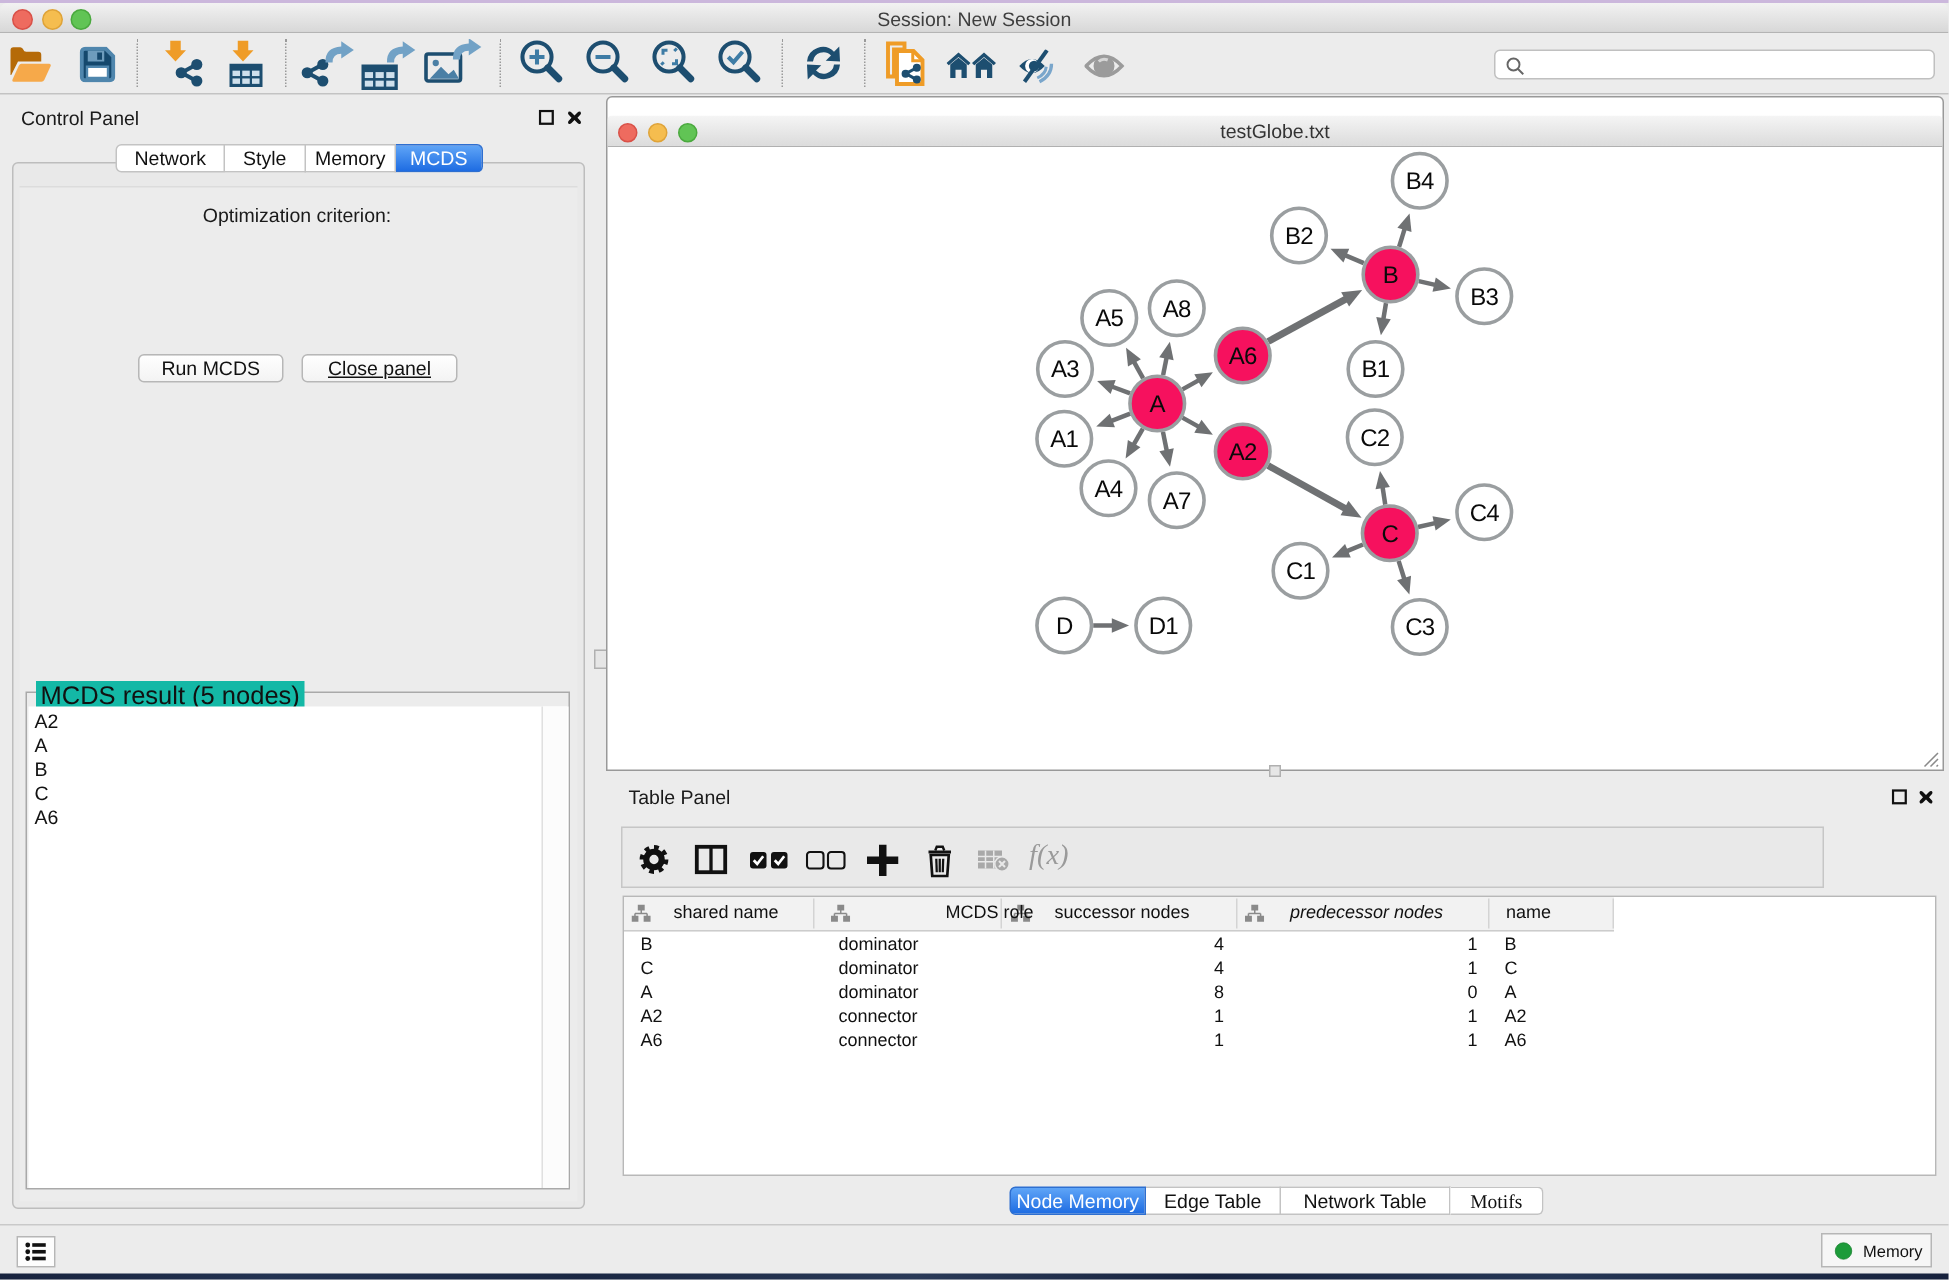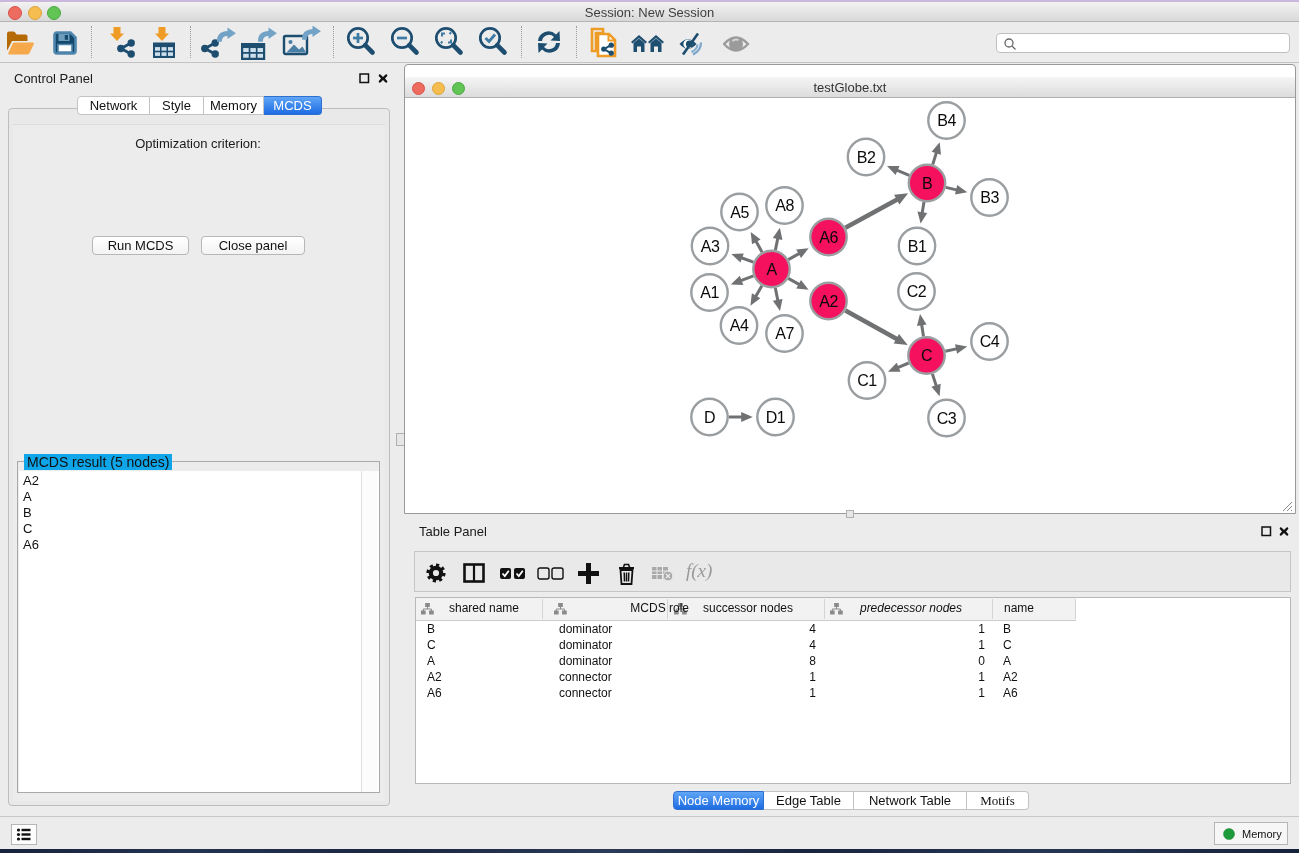--- a/index.html
+++ b/index.html
@@ -32,38 +32,38 @@
   #opt-label{left:0;top:136px;width:396px;text-align:center;font-size:13px;color:#1a1a1a;}
   #combo{left:43px;top:158px;width:311px;height:20px;background:#fff;border:1px solid #b0b0b0;
      border-radius:4px;box-sizing:border-box;}
   #combo-text{left:13px;top:2px;font-size:13px;color:#111;}
   #combo-btn{right:-1px;top:-1px;width:17px;height:20px;border-radius:0 4px 4px 0;
      background:linear-gradient(#6db0f8,#2069e0);}
   .btn{background:linear-gradient(#ffffff,#f3f3f3);border:1px solid #b7b7b7;border-radius:4px;
        font-size:13px;color:#111;display:flex;align-items:center;justify-content:center;
        box-sizing:border-box;margin-top:45px;}
   #btn-run{left:92px;top:191px;width:97px;height:19px;}
-  #btn-close{left:201px;top:191px;width:104px;height:19px;}
+  #btn-close{left:201px;top:191px;width:104px;height:19px;text-decoration:underline;}
   #fieldset{left:17px;top:461px;width:363px;height:332px;border:1px solid #a9a9a9;box-sizing:border-box;}
-  #fs-legend{left:6px;top:-8px;background:#0ea5e9;padding:0 3px;font-size:14px;color:#111;}
+  #fs-legend{left:6px;top:-8px;background:#14b8a6;padding:0 3px;font-size:17px;color:#111;}
   #fs-list{left:1px;top:9px;width:360px;height:321px;background:#fff;font-size:13px;color:#111;}
   #fs-scroll{right:1px;top:0;width:16px;height:321px;background:#fcfcfc;border-left:1px solid #e0e0e0;}
   .li{left:4px;height:16px;line-height:16px;}
   
   #vgrip{left:396px;top:433px;width:7px;height:11px;background:#e6e6e6;border:1px solid #b0b0b0;}
   
   #netwin{left:404px;top:64px;width:892px;height:450px;background:#fff;
      border:1px solid #999;border-radius:4px 4px 0 0;box-sizing:border-box;}
   #net-titlebar{left:0;top:0;width:890px;height:20px;border-radius:3px 3px 0 0;
      background:linear-gradient(#f5f5f5,#dcdcdc);border-bottom:1px solid #b0b0b0;margin-top:12px;}
   #net-title{width:100%;top:3px;text-align:center;font-size:13px;color:#333;}
   #hgrip{left:846px;top:510px;width:8px;height:8px;background:#e6e6e6;border:1px solid #b0b0b0;box-sizing:border-box;}
   
   #tp-title{left:419px;top:524px;font-size:13px;color:#1a1a1a;}
-  #tp-toolbar{left:414px;top:551px;width:877px;height:41px;background:#e9e9e9;border:1px solid #c6c6c6;box-sizing:border-box;}
+  #tp-toolbar{left:414px;top:551px;width:802px;height:41px;background:#e9e9e9;border:1px solid #c6c6c6;box-sizing:border-box;}
   #tbl{left:415px;top:597px;width:876px;height:187px;background:#fff;border:1px solid #b8b8b8;box-sizing:border-box;}
   #tbl-head{left:0;top:0;width:660px;height:22px;background:#f2f2f2;border-bottom:1px solid #ccc;font-size:12px;color:#111;}
   .hdiv{top:1px;height:20px;width:0;border-left:1px solid #d4d4d4;}
   .hcell{top:3px;}
   .trow{height:16px;font-size:12px;color:#111;}
   .tcell{position:absolute;height:16px;line-height:16px;}
   #bot-tabs{left:673px;top:791px;width:356px;}
   #bot-tabs .tab{font-size:13px;}
   #statusbar{left:0;top:816px;width:1299px;height:33px;background:#ececec;border-top:1px solid #c9c9c9;}
   #listbtn{left:11px;top:824px;width:26px;height:21px;background:#fdfdfd;border:1px solid #b6b6b6;box-sizing:border-box;}

